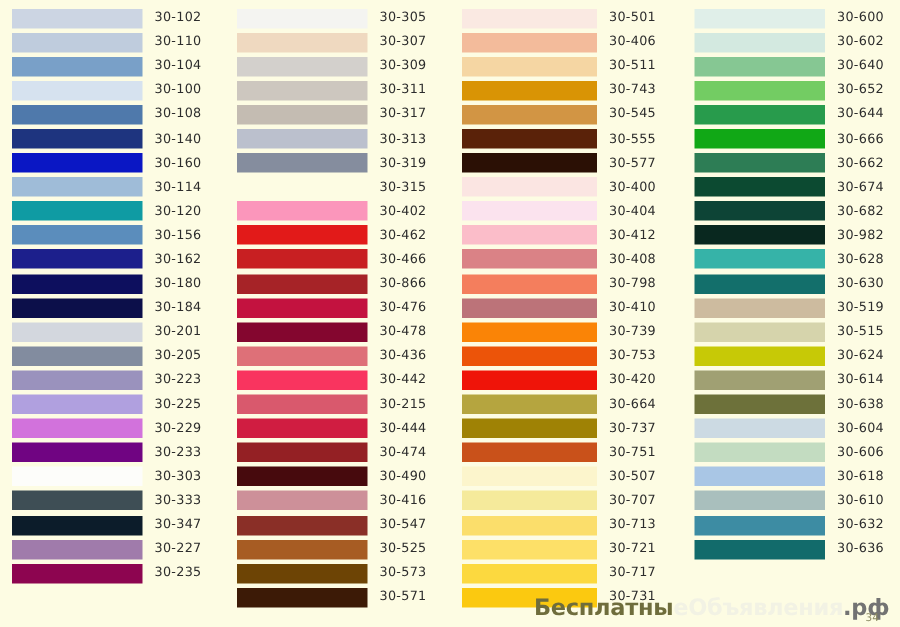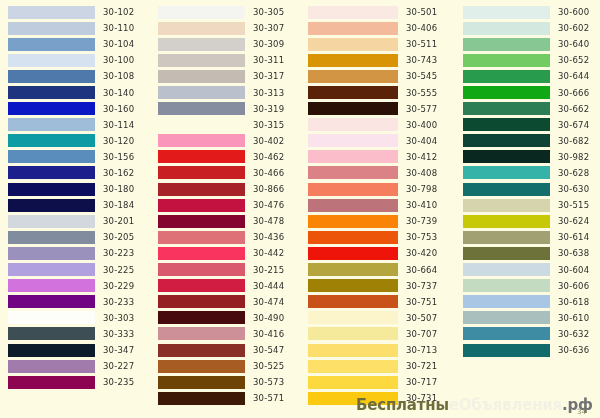--- a/index.html
+++ b/index.html
@@ -430,20 +430,24 @@
       </div>
       <div class="swatch-row">
         <div class="swatch" style="background-color: rgb(54, 179, 168);"></div>
         <div class="code">30-628</div>
       </div>
       <div class="swatch-row">
         <div class="swatch" style="background-color: rgb(19, 111, 107);"></div>
         <div class="code">30-630</div>
       </div>
       <div class="swatch-row">
+        <div class="swatch" style="background-color: rgb(205, 187, 159);"></div>
+        <div class="code">30-519</div>
+      </div>
+      <div class="swatch-row">
         <div class="swatch" style="background-color: rgb(214, 212, 172);"></div>
         <div class="code">30-515</div>
       </div>
       <div class="swatch-row">
         <div class="swatch" style="background-color: rgb(199, 201, 6);"></div>
         <div class="code">30-624</div>
       </div>
       <div class="swatch-row">
         <div class="swatch" style="background-color: rgb(160, 160, 115);"></div>
         <div class="code">30-614</div>

